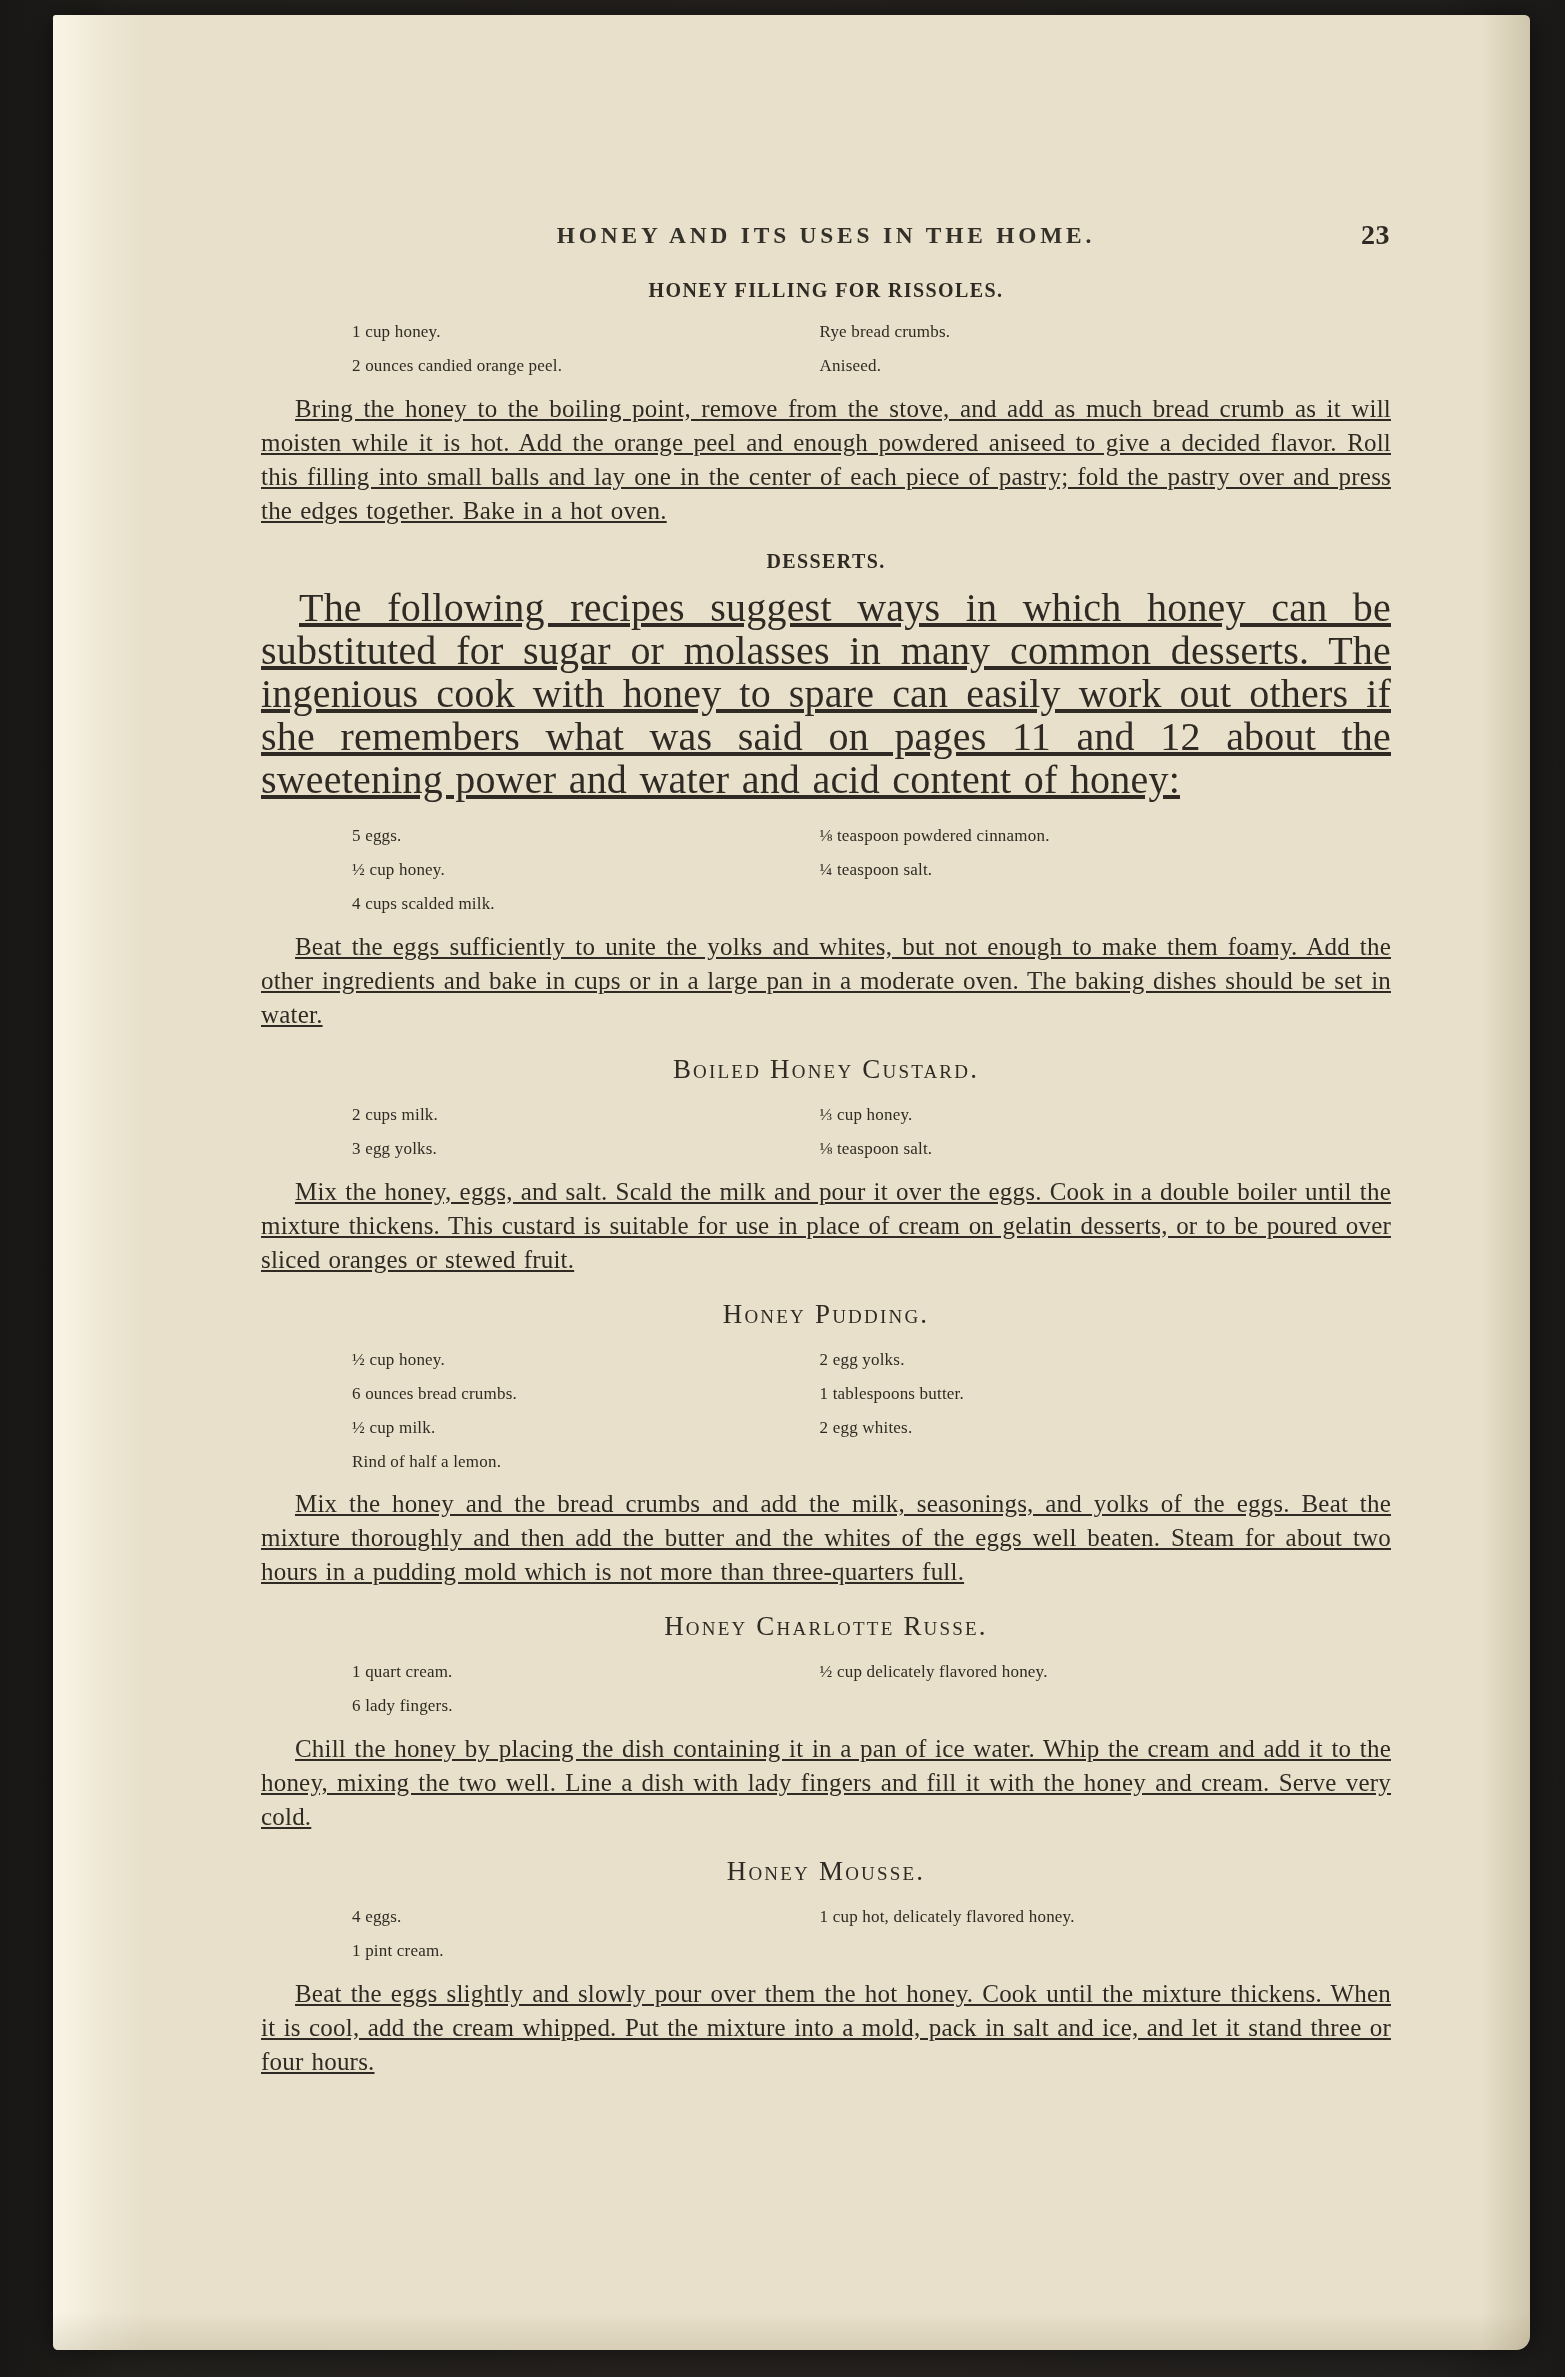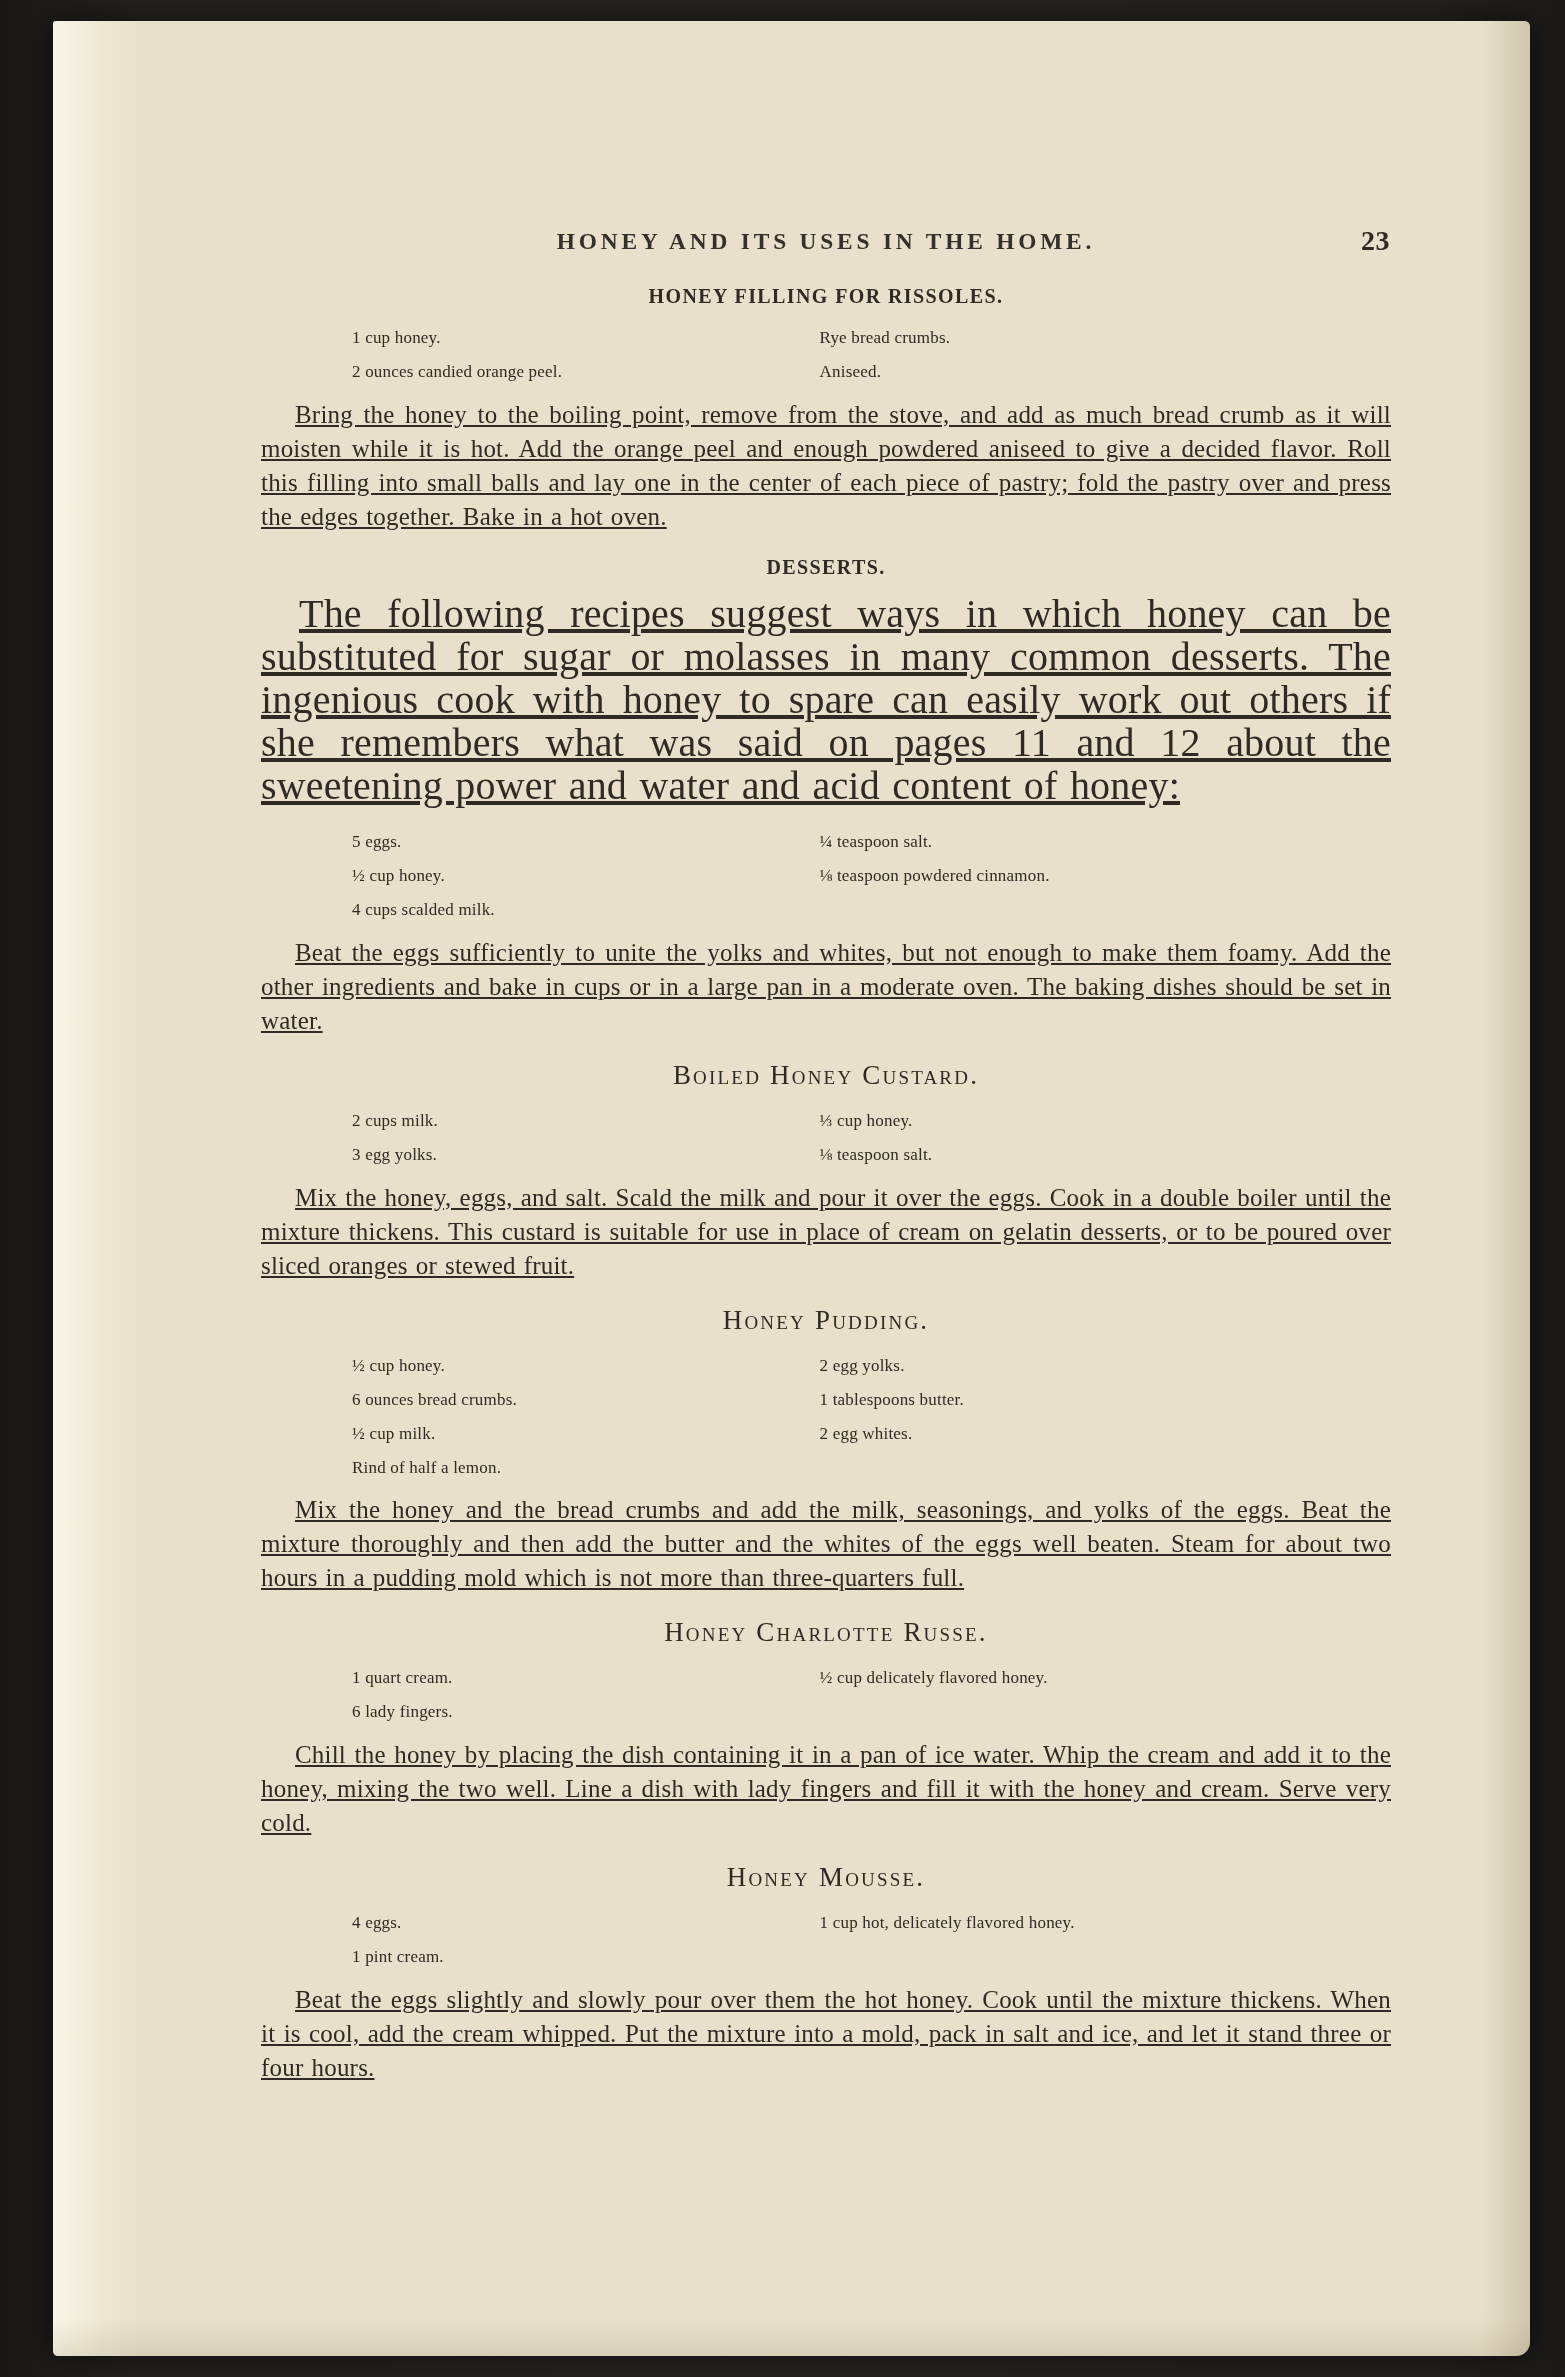--- a/index.html
+++ b/index.html
@@ -16,21 +16,21 @@
     width: 1566px;
     height: 2377px;
     background:
       linear-gradient(90deg, #181715 0%, #24221f 8%, #262320 50%, #242220 92%, #1a1917 100%),
       #222020;
   }
 
   .page {
     position: absolute;
     left: 53px;
-    top: 21px;
+    top: 15px;
     width: 1477px;
     height: 2335px;
     border-radius: 3.3px 5.4px 14px 5.4px;
     box-shadow: 0 0 33px rgba(0,0,0,0.6);
     background:
       radial-gradient(ellipse 326px 217px at 12% 38%, rgba(214,196,150,0.18), transparent 70%),
       radial-gradient(ellipse 272px 163px at 80% 8%, rgba(255,255,255,0.10), transparent 70%),
       radial-gradient(ellipse 381px 272px at 70% 92%, rgba(205,188,148,0.15), transparent 70%),
       linear-gradient(90deg, #f6f0de 0%, #f1ead7 3%, #eae2cc 7%, #e8e0ca 50%, #e6decS 0%, #e8e0ca 93%, #ded4bb 100%),
       #e8e0ca;
@@ -176,22 +176,22 @@
             <p class="para">The following recipes suggest ways in which honey can be substituted for sugar or molasses in many common desserts.  The ingenious cook with honey to spare can easily work out others if she remembers what was said on pages 11 and 12 about the sweetening power and water and acid content of honey:</p>
           </section>
           <section class="section">
             <div class="ingredients">
               <div class="ing-col left">
                 <div class="ing-line">5 eggs.</div>
                 <div class="ing-line">½ cup honey.</div>
                 <div class="ing-line">4 cups scalded milk.</div>
               </div>
               <div class="ing-col right">
+                <div class="ing-line">⅛ teaspoon powdered cinnamon.</div>
                 <div class="ing-line">¼ teaspoon salt.</div>
-                <div class="ing-line">⅛ teaspoon powdered cinnamon.</div>
               </div>
             </div>
             <p class="para">Beat the eggs sufficiently to unite the yolks and whites, but not enough to make them foamy.  Add the other ingredients and bake in cups or in a large pan in a moderate oven.  The baking dishes should be set in water.</p>
           </section>
           <section class="section">
             <h3 class="heading smallcaps">Boiled Honey Custard.</h3>
             <div class="ingredients">
               <div class="ing-col left">
                 <div class="ing-line">2 cups milk.</div>
                 <div class="ing-line">3 egg yolks.</div>

